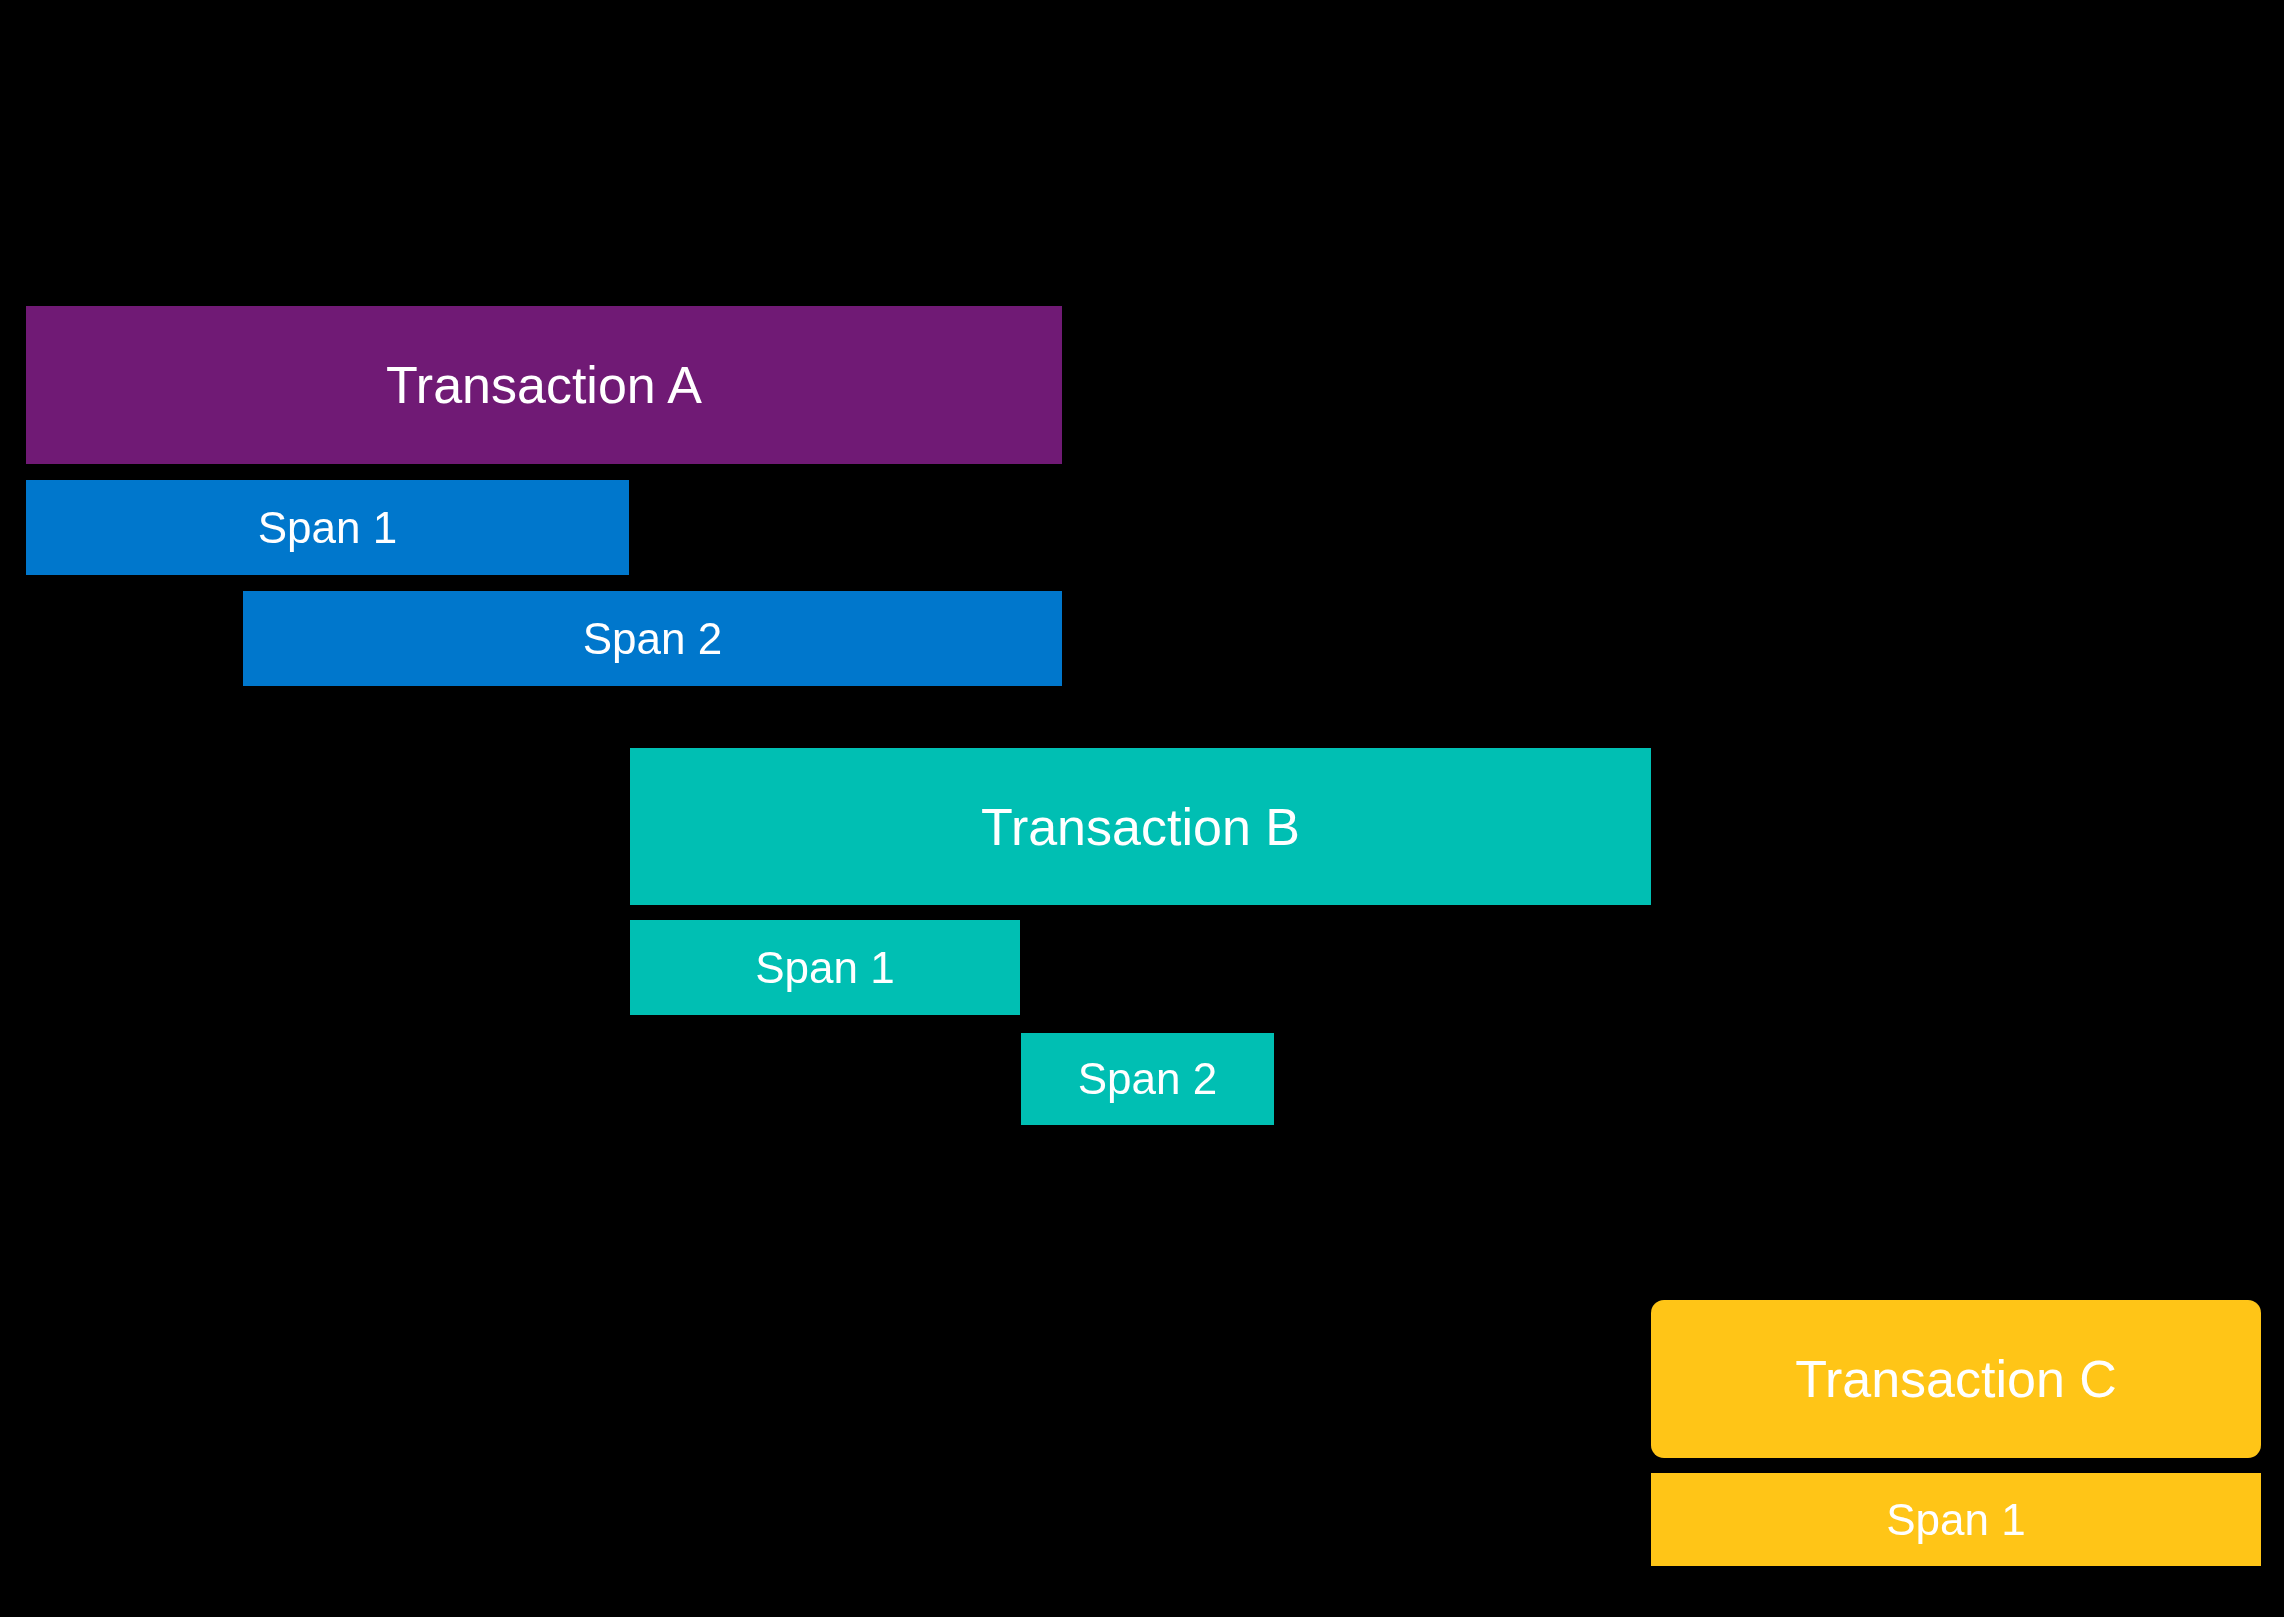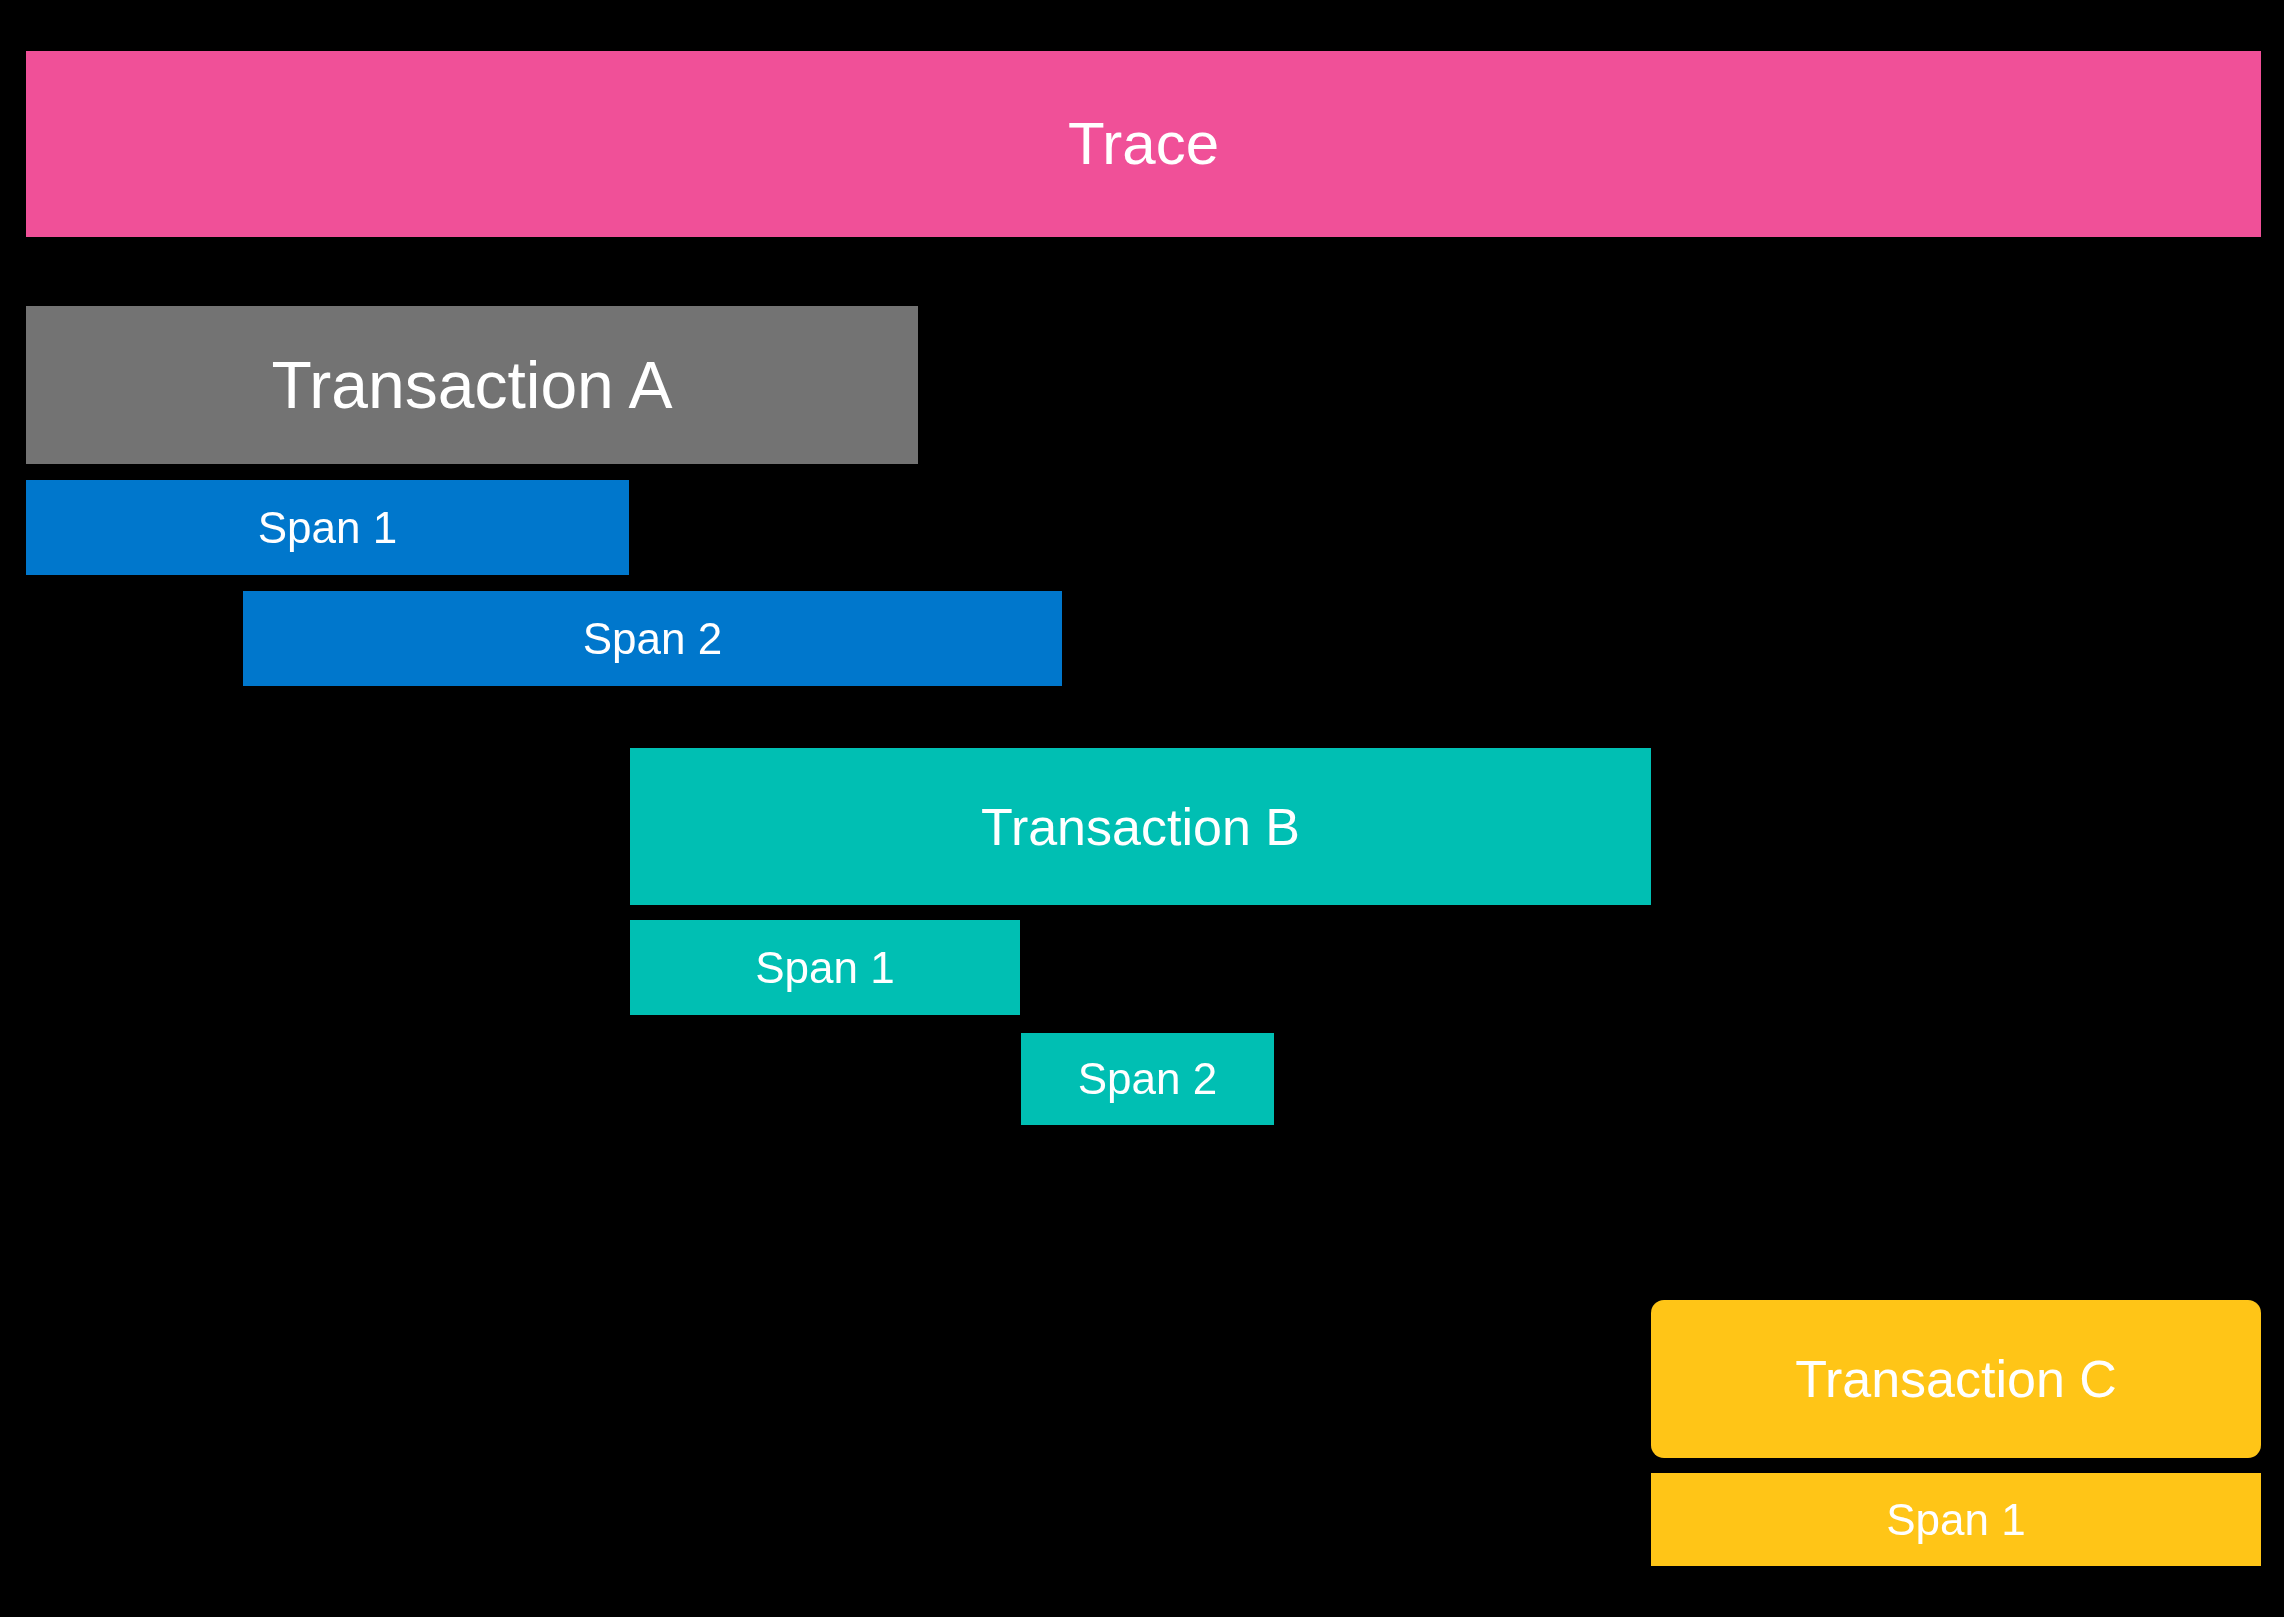--- a/index.html
+++ b/index.html
@@ -39,24 +39,24 @@
     top: 51px;
     width: 2235px;
     height: 186px;
     background: #F05098;
     font-size: 60px;
   }
   
   .txn-a {
     left: 26px;
     top: 306px;
-    width: 892px;
+    width: 1036px;
     height: 158px;
-    background: #737373;
-    font-size: 66px;
+    background: #701a75;
+    font-size: 52px;
   }
   .txn-a-span-1 {
     left: 26px;
     top: 480px;
     width: 603px;
     height: 95px;
     background: #0077CC;
     font-size: 44px;
   }
   .txn-a-span-2 {
@@ -117,23 +117,20 @@
     height: 93px;
     background: #FFC517;
     font-size: 44px;
   }
 </style>
 </head>
 <body>
 
 <div id="diagram">
 
-  <div class="bar trace">
-    <span class="bar-label">Trace</span>
-  </div>
 
   <div class="bar txn-a">
     <span class="bar-label">Transaction A</span>
   </div>
 
   <div class="bar txn-a-span-1">
     <span class="bar-label">Span 1</span>
   </div>
 
   <div class="bar txn-a-span-2">

